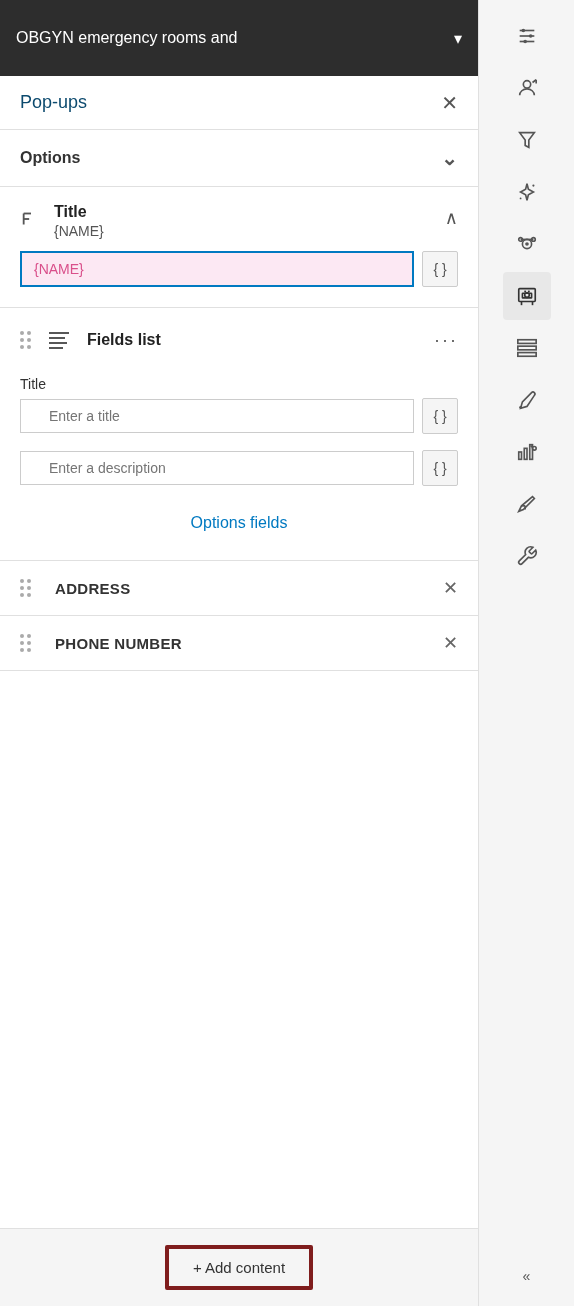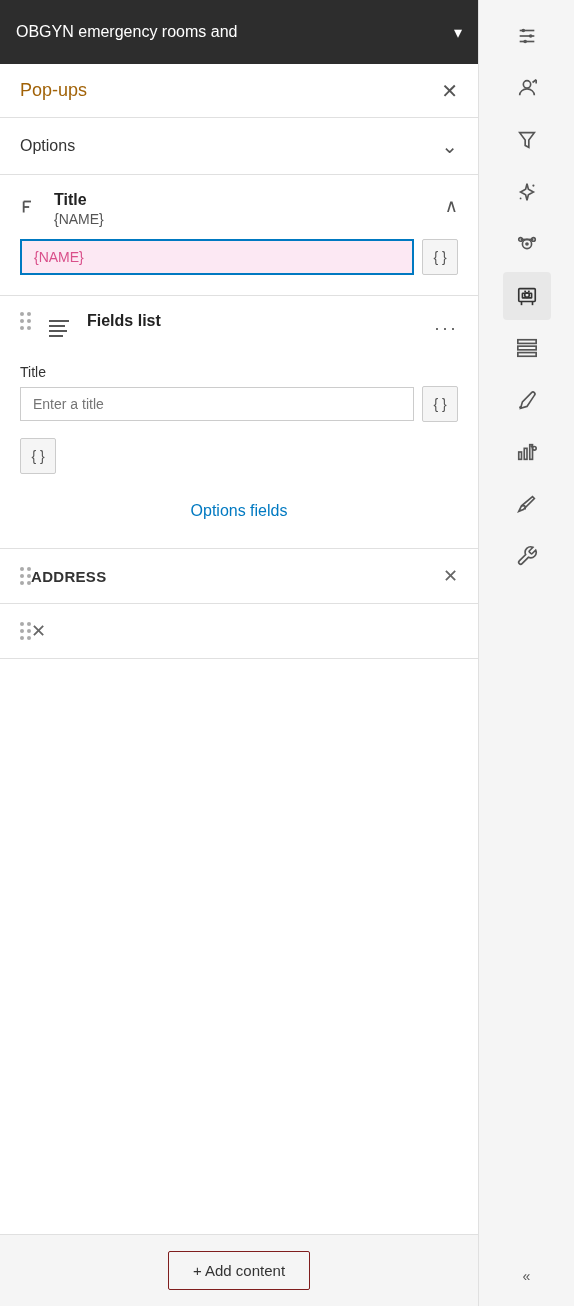--- a/index.html
+++ b/index.html
@@ -17,55 +17,56 @@
       background: #fff;
       display: flex;
       flex-direction: column;
       position: relative;
     }
 
     .header-bar {
       background: #2d2d2d;
       color: #fff;
       padding: 12px 16px;
-      height: 64px;
+      height: 76px;
       display: flex;
       align-items: center;
       justify-content: space-between;
     }
 
     .section-header {
       display: flex;
       align-items: center;
       justify-content: space-between;
       padding: 16px 20px;
       border-bottom: 1px solid #e0e0e0;
     }
 
     .section-title {
       font-size: 18px;
       font-weight: 400;
-      color: #a16207;
+      color: #0c4a6e;
     }
 
     .close-btn {
       background: none;
       border: none;
       cursor: pointer;
       font-size: 20px;
       color: #555;
       line-height: 1;
     }
 
     .options-row {
       display: flex;
       align-items: center;
       justify-content: space-between;
       padding: 16px 20px;
       border-bottom: 1px solid #e0e0e0;
+      font-weight: bold;
     }
 
     .options-label {
       font-size: 16px;
       color: #333;
     }
 
     .chevron-down {
       font-size: 14px;
       color: #555;
@@ -149,20 +150,21 @@
       border-radius: 2px;
     }
 
     .fields-list-section {
       padding: 16px 20px;
       border-bottom: 1px solid #e0e0e0;
     }
 
     .fields-list-header {
       display: flex;
+      align-items: center;
       gap: 12px;
       margin-bottom: 20px;
     }
 
     .drag-handle {
       display: flex;
       flex-direction: column;
       gap: 3px;
       cursor: grab;
     }
@@ -228,21 +230,21 @@
     }
 
     .field-input-row {
       display: flex;
       align-items: center;
       gap: 8px;
     }
 
     .field-input {
       flex: 1;
-      padding: 8px 12px;
+      padding: 8px 28px;
       font-size: 14px;
       border: 1px solid #ccc;
       outline: none;
       color: #999;
       background: #fff;
     }
 
     .select-fields-btn {
       display: block;
       text-align: center;
@@ -254,21 +256,21 @@
       background: none;
       border: none;
       width: 100%;
     }
 
     .field-item-row {
       display: flex;
       align-items: center;
       padding: 18px 20px;
       border-bottom: 1px solid #e0e0e0;
-      gap: 0;
+      gap: 24px;
     }
 
     .field-item-name {
       flex: 1;
       font-size: 15px;
       font-weight: 600;
       color: #333;
       letter-spacing: 0.3px;
     }
 
@@ -287,21 +289,21 @@
       background: #f5f5f5;
       padding: 16px 20px;
       display: flex;
       justify-content: center;
       border-top: 1px solid #e0e0e0;
       margin-top: auto;
     }
 
     .add-content-btn {
       background: #f5f5f5;
-      border: 1px solid #7f1d1d;
+      border: 4px solid #7f1d1d;
       padding: 10px 24px;
       font-size: 15px;
       color: #333;
       cursor: pointer;
       display: flex;
       align-items: center;
       gap: 8px;
       border-radius: 2px;
     }
 
@@ -426,20 +428,21 @@
     <div class="field-row">
       <div class="field-label">Title</div>
       <div class="field-input-row">
         <input type="text" class="field-input" placeholder="Enter a title" style="">
         <button class="expr-btn">{ }</button>
       </div>
     </div>
 
     <div class="field-row">
       <div class="field-input-row">
+        <input type="text" class="field-input" placeholder="Enter a description" style="">
         <button class="expr-btn">{ }</button>
       </div>
     </div>
 
     <button class="select-fields-btn">Options fields</button>
   </div>
 
   <div>
     <div class="field-item-row">
       <div class="drag-handle">
@@ -467,20 +470,21 @@
           </span>
         <span>
             <span class="drag-dot"></span>
             <span class="drag-dot"></span>
           </span>
         <span>
             <span class="drag-dot"></span>
             <span class="drag-dot"></span>
           </span>
       </div>
+      <span class="field-item-name">PHONE NUMBER</span>
       <button class="remove-btn">✕</button>
     </div>
   </div>
 
   <div style="flex:1;"></div>
 
   <div class="add-content-bar">
     <button class="add-content-btn">+ Add content</button>
   </div>
 </div>

